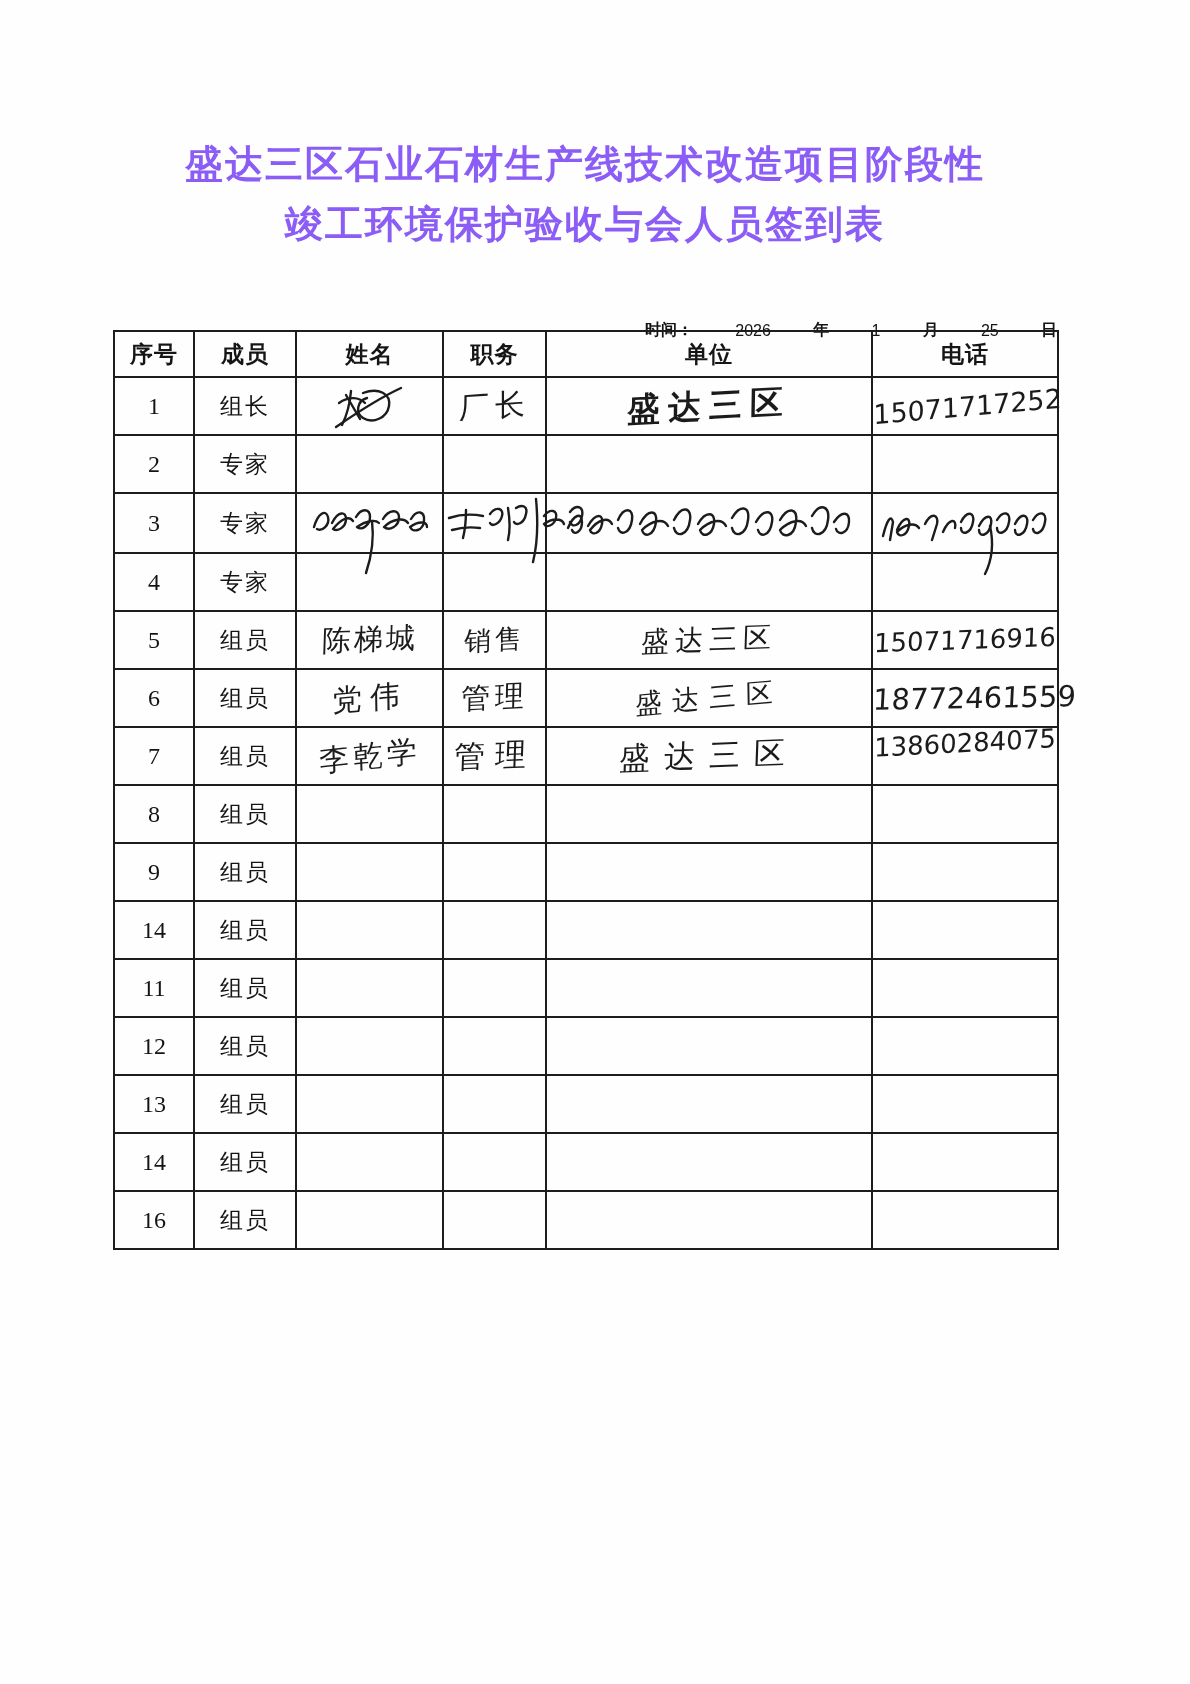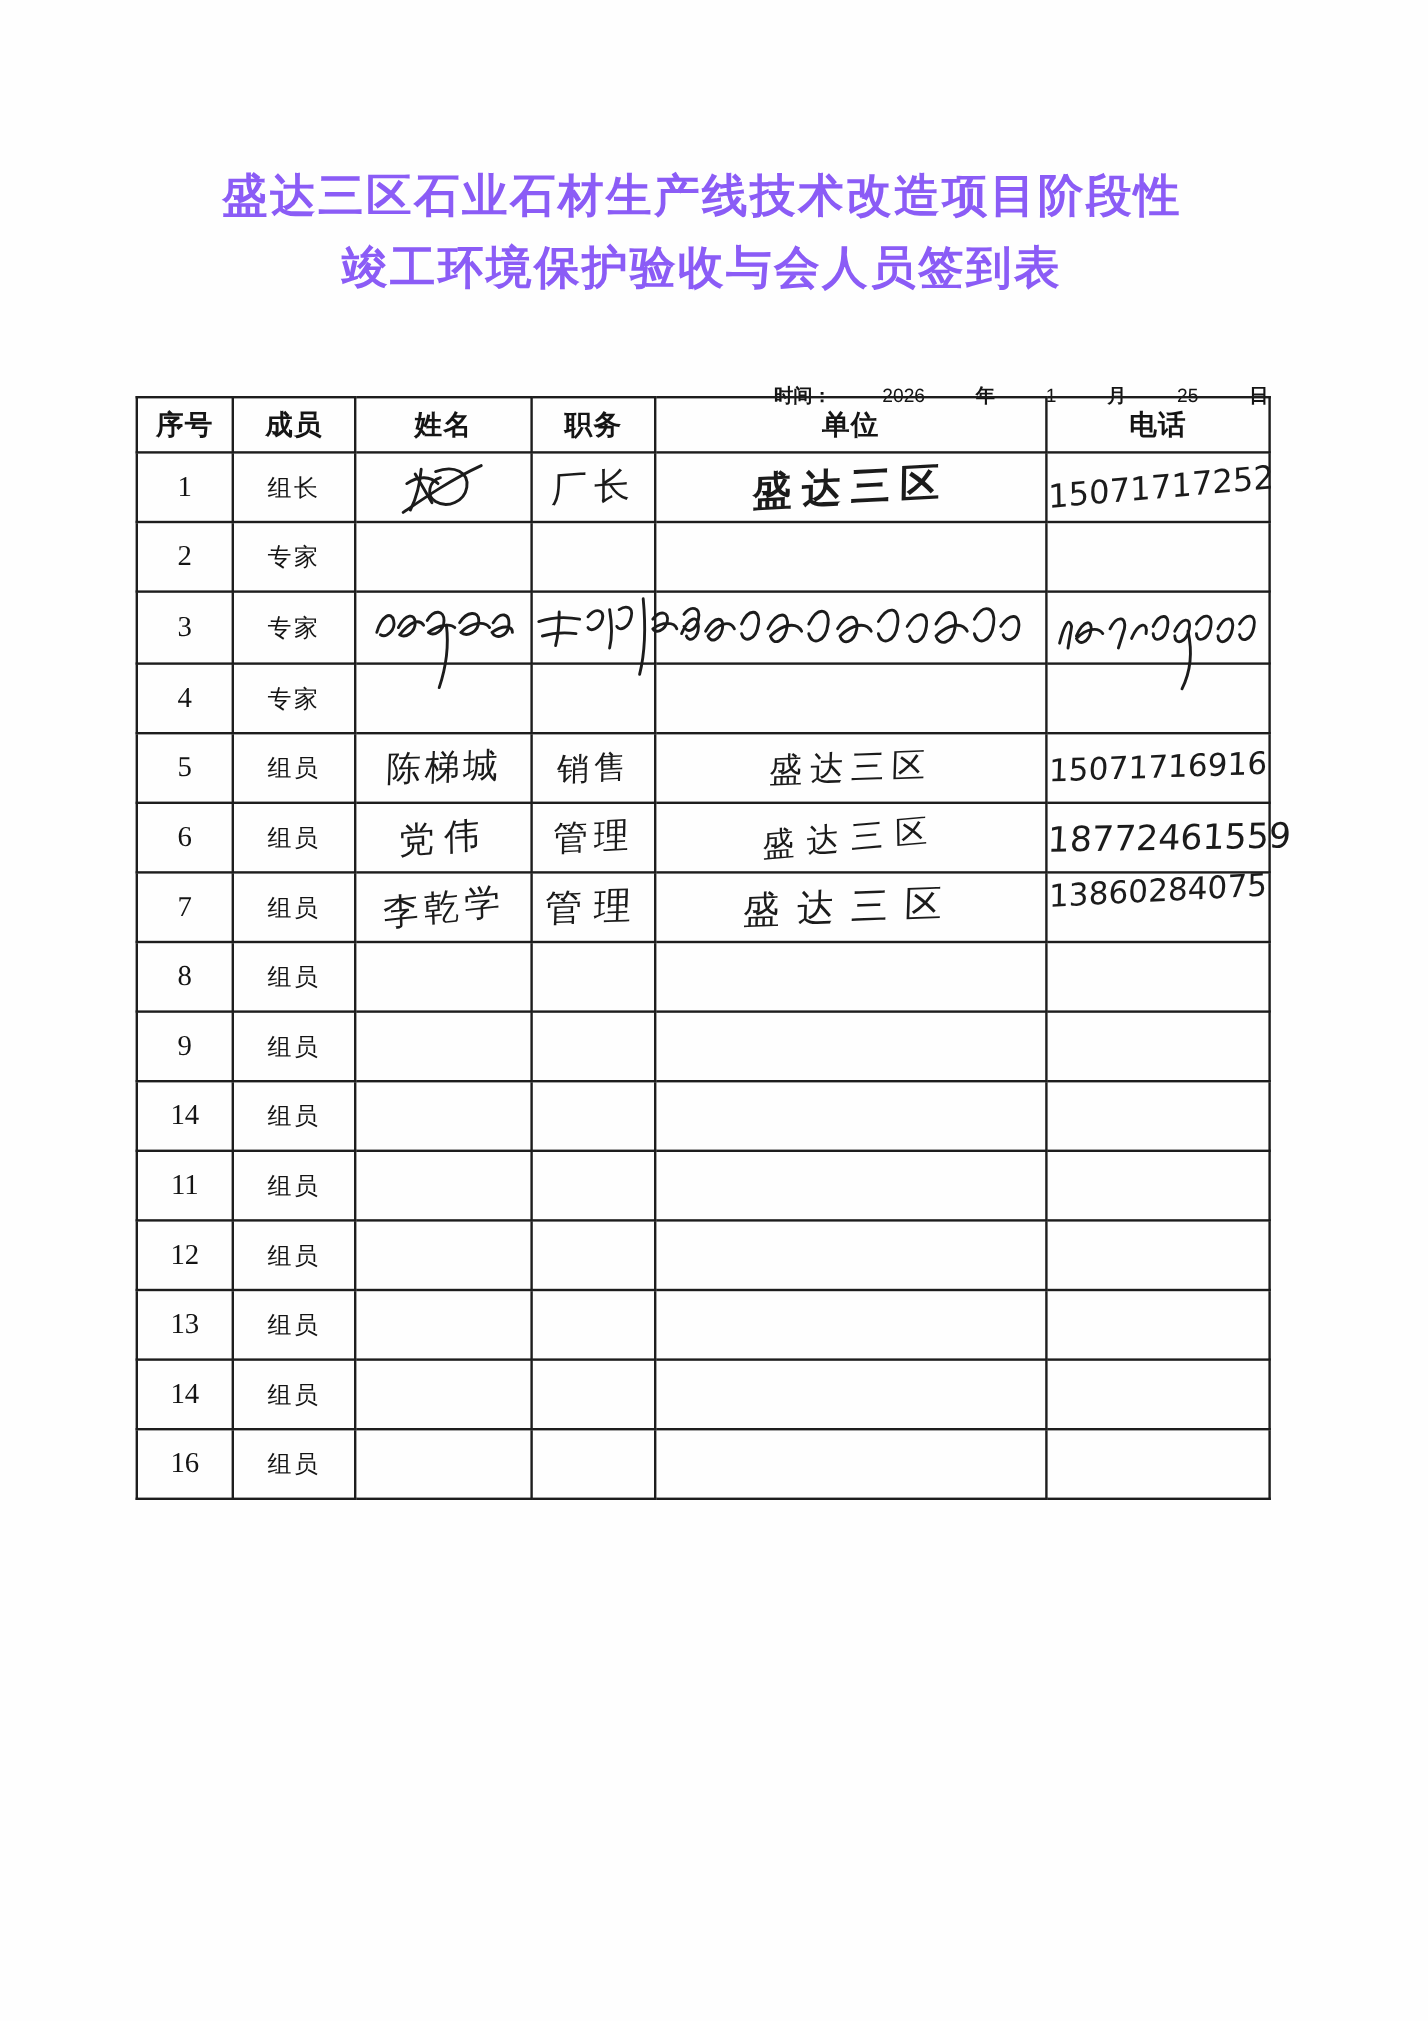--- a/index.html
+++ b/index.html
@@ -67,21 +67,21 @@
     overflow: visible;
   }
   td.no-cell {
     font-family: "Liberation Serif", "DejaVu Serif", serif;
     font-size: 24px;
     color: #141414;
   }
   td.role-cell {
     font-family: "Liberation Sans", "DejaVu Sans", sans-serif;
     font-weight: 500;
-    font-size: 20px;
+    font-size: 23px;
     letter-spacing: 2px;
     color: #151515;
   }
   
   .hw {
     display: inline-block;
     font-family: "DejaVu Sans", sans-serif;
     color: #1b1b1b;
     white-space: nowrap;
     transform-origin: center;

